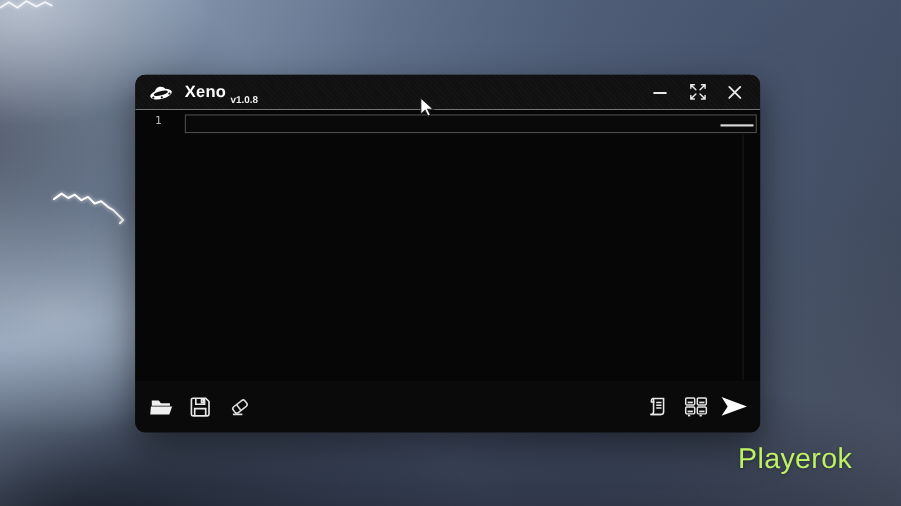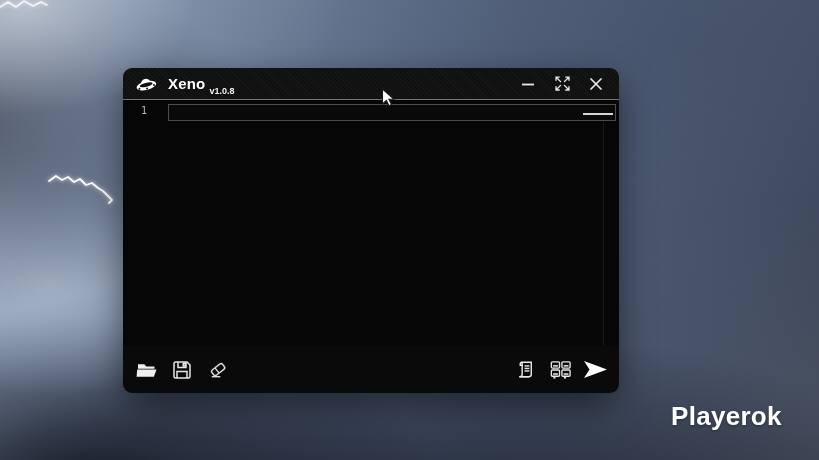--- a/index.html
+++ b/index.html
@@ -14,22 +14,22 @@
       radial-gradient(ellipse 500px 240px at 10% 106%, rgba(16,20,30,0.92), transparent 72%),
       radial-gradient(ellipse 700px 260px at 55% 114%, rgba(22,26,38,0.85), transparent 75%),
       radial-gradient(ellipse 420px 300px at 100% 92%, rgba(86,96,114,0.5), transparent 75%),
       radial-gradient(ellipse 520px 300px at 85% 8%, rgba(66,78,102,0.55), transparent 75%),
       linear-gradient(115deg,#a6b2c4 0%,#8495ad 14%,#64748e 34%,#55647f 52%,#4d5b74 68%,#434e63 84%,#39404f 100%);
   }
   .sky-fx{position:absolute;left:0;top:0;pointer-events:none;}
 
   
   .app-window{
-    position:absolute;left:123px;top:68px;width:496px;height:325px;
-    background:#0a0a0a;border-radius:19px;
+    position:absolute;left:123px;top:68px;width:568px;height:325px;
+    background:#0a0a0a;border-radius:9px;
     box-shadow:0 12px 34px rgba(0,0,0,0.5);
     display:flex;flex-direction:column;
   }
   .titlebar{
     height:31px;flex:0 0 31px;display:flex;align-items:center;
     padding:0 10px 0 8px;border-radius:9px 9px 0 0;
     background:
       repeating-linear-gradient(45deg, rgba(255,255,255,0.025) 0 1px, transparent 1px 3px),
       #101010;
     border-bottom:1px solid rgba(196,200,206,0.55);
@@ -73,21 +73,21 @@
   .tool-group{display:flex;align-items:center;gap:7px;}
   .tool-btn{
     width:28px;height:28px;display:flex;align-items:center;justify-content:center;
     background:transparent;border:none;cursor:pointer;padding:0;
   }
   .tool-btn svg{display:block;}
 
   
   .mouse-cursor{position:absolute;left:381px;top:88px;pointer-events:none;}
   .watermark{
-    position:absolute;left:671px;top:401px;color:#ffffff;font-weight:700;
+    position:absolute;left:671px;top:401px;color:#bef264;font-weight:400;
     font-size:26px;letter-spacing:0.3px;text-shadow:0 1px 3px rgba(0,0,0,0.35);
   }
 </style>
 </head>
 <body>
 
 <svg class="sky-fx" width="819" height="460" style="filter:drop-shadow(0 0 2px rgba(255,255,255,0.75));">
   <polyline points="0,7 8,2 16,7 24,1 33,6 41,2 47,5" fill="none" stroke="#f4f7fb" stroke-width="1.6" stroke-linecap="round" opacity="0.95"></polyline>
   <polyline points="49,181 56,176 62,180 68,177 74,182 80,179 86,185 92,183 98,188 103,191 108,196 112,200 109,203" fill="none" stroke="#ffffff" stroke-width="1.8" stroke-linecap="round" stroke-linejoin="round"></polyline>
 </svg>

